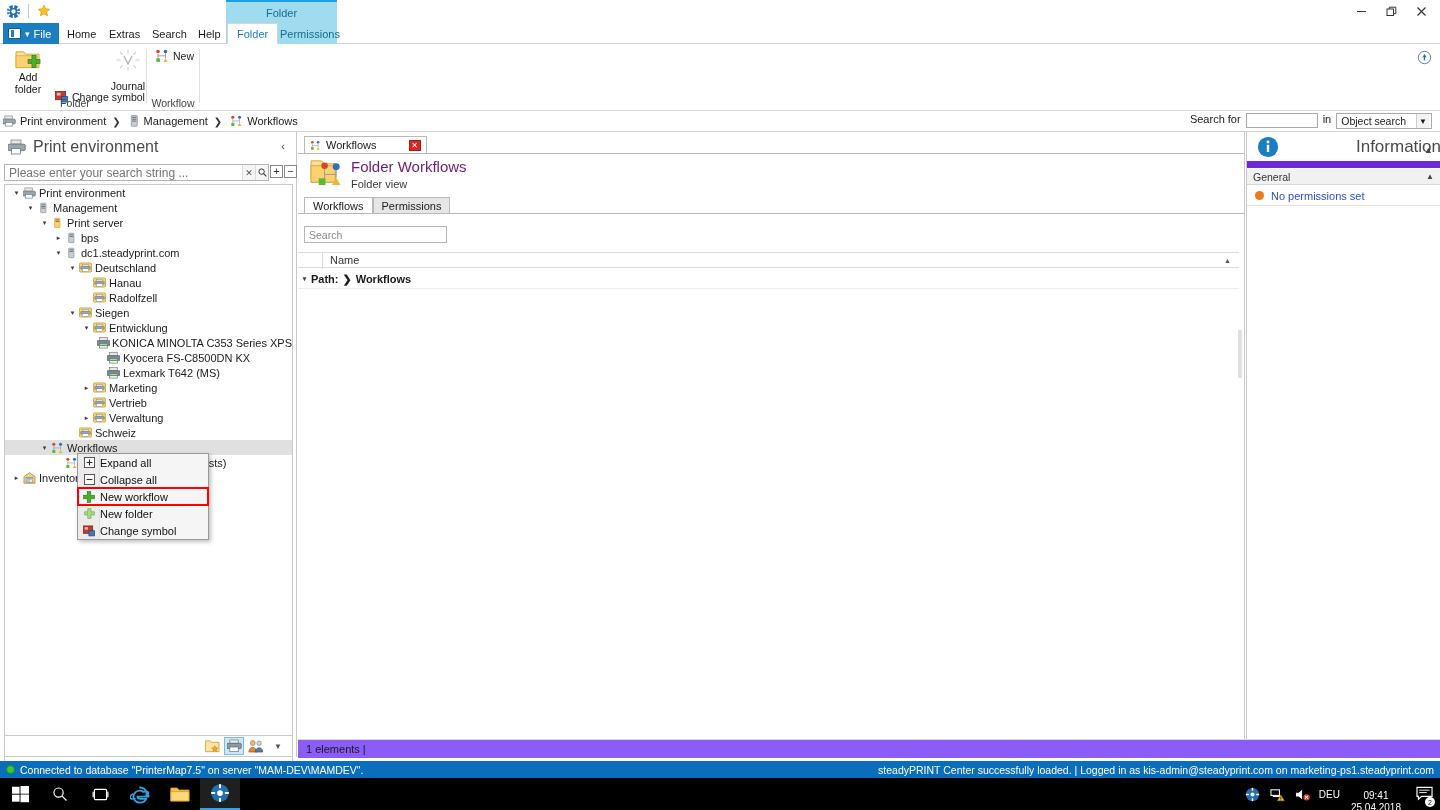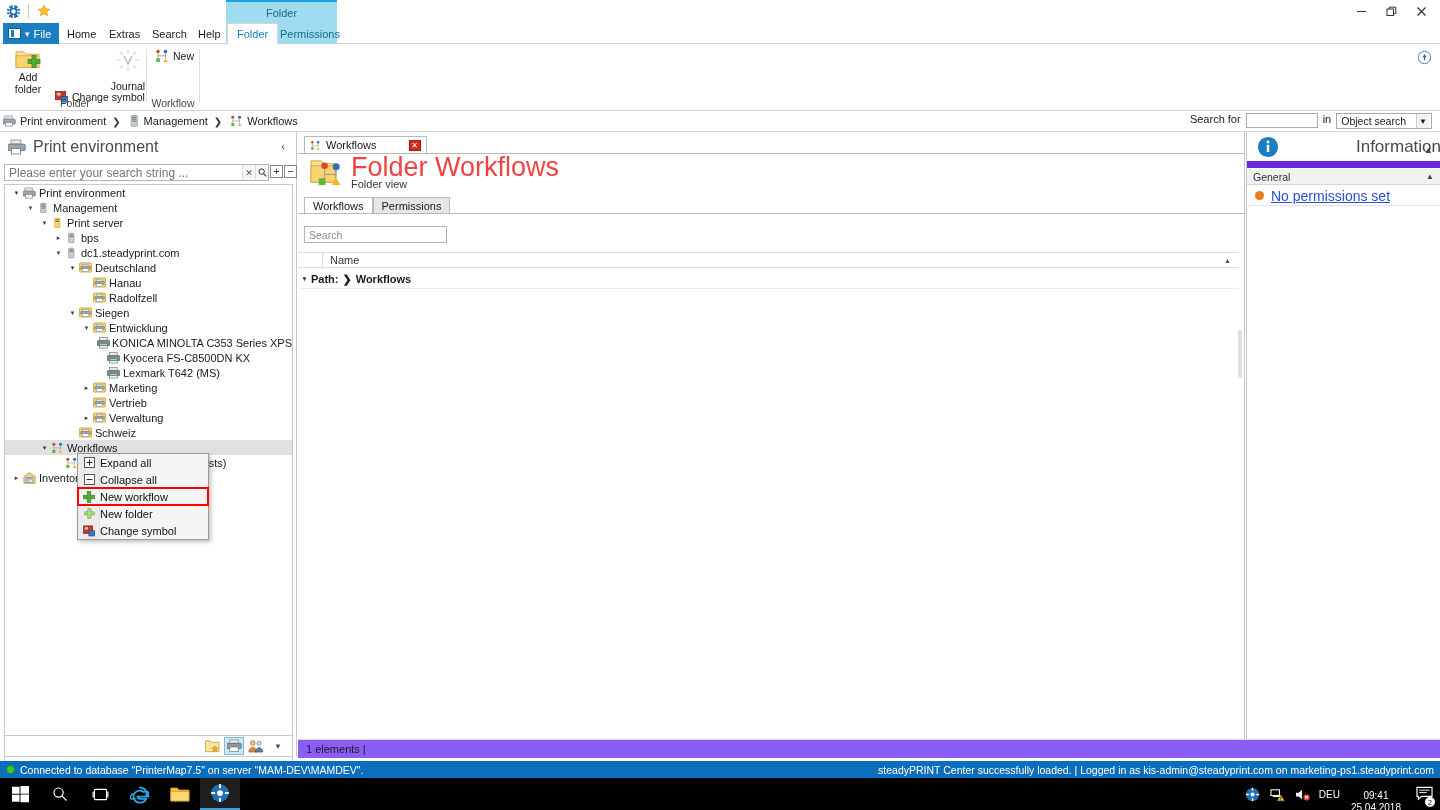--- a/index.html
+++ b/index.html
@@ -156,21 +156,21 @@
   .doc-tab {
     height: 18px; background: #fff; border: 1px solid #b9b9b9; border-bottom: 1px solid #fff;
     display: flex; align-items: center; gap: 5px; padding: 0 5px; font-size: 11px;
   }
   .doc-tab-close {
     width: 12px; height: 11px; background: #d9281f; color: #fff; font-size: 8px;
     display: flex; align-items: center; justify-content: center; border: 1px solid #a81a13;
   }
   .doc-head-line { position: absolute; top: 21px; left: 0; width: 947px; height: 1px; background: #b9b9b9; }
   .doc-title-area { position: absolute; top: 24px; left: 12px; display: flex; align-items: flex-start; gap: 8px; }
-  .doc-title { font-size: 27px; color: #ef4444; line-height: 22px; font-weight: normal; }
+  .doc-title { font-size: 15px; color: #701a75; line-height: 22px; font-weight: normal; }
   .doc-subtitle { font-size: 11px; color: #3a3a3a; margin-top: 0px; }
   .inner-tabs { position: absolute; top: 65px; left: 6px; display: flex; }
   .inner-tab {
     height: 17px; padding: 0 8px; font-size: 11px; display: flex; align-items: center;
     border: 1px solid #b9b9b9; background: #e6e6e6; color: #1a1a1a;
   }
   .inner-tab.active { background: #ffffff; border-bottom-color: #ffffff; }
   .inner-tabline { position: absolute; top: 81px; left: 0; width: 947px; height: 1px; background: #b9b9b9; }
   .grid-search {
     position: absolute; top: 94px; left: 6px; width: 143px; height: 17px;
@@ -209,21 +209,21 @@
   .rp-section {
     position: absolute; top: 37px; left: 0; width: 194px; height: 16px;
     background: #f1f1f1; border-bottom: 1px solid #d7d7d7;
     display: flex; align-items: center; padding-left: 6px; font-size: 10.5px; color: #333;
   }
   .rp-row {
     position: absolute; top: 54px; left: 0; width: 194px; height: 20px;
     display: flex; align-items: center; gap: 7px; padding-left: 8px;
     border-bottom: 1px solid #e4e4e4;
   }
-  .rp-link { font-size: 14px; color: #2a4fd6; text-decoration: underline; }
+  .rp-link { font-size: 11px; color: #2a4fd6; }
   .dot-orange { width: 9px; height: 9px; border-radius: 50%; background: #e87d1e; display: inline-block; }
 
   
   .elements-bar {
     position: absolute; top: 739px; left: 298px; width: 1142px; height: 19px;
     background: #8b5cf6; display: flex; align-items: center; font-size: 11px;
     padding-left: 8px; border-top: 1px solid #dcdcdc;
   }
   .status-bar {
     position: absolute; top: 761px; left: 0; width: 1440px; height: 17px;

